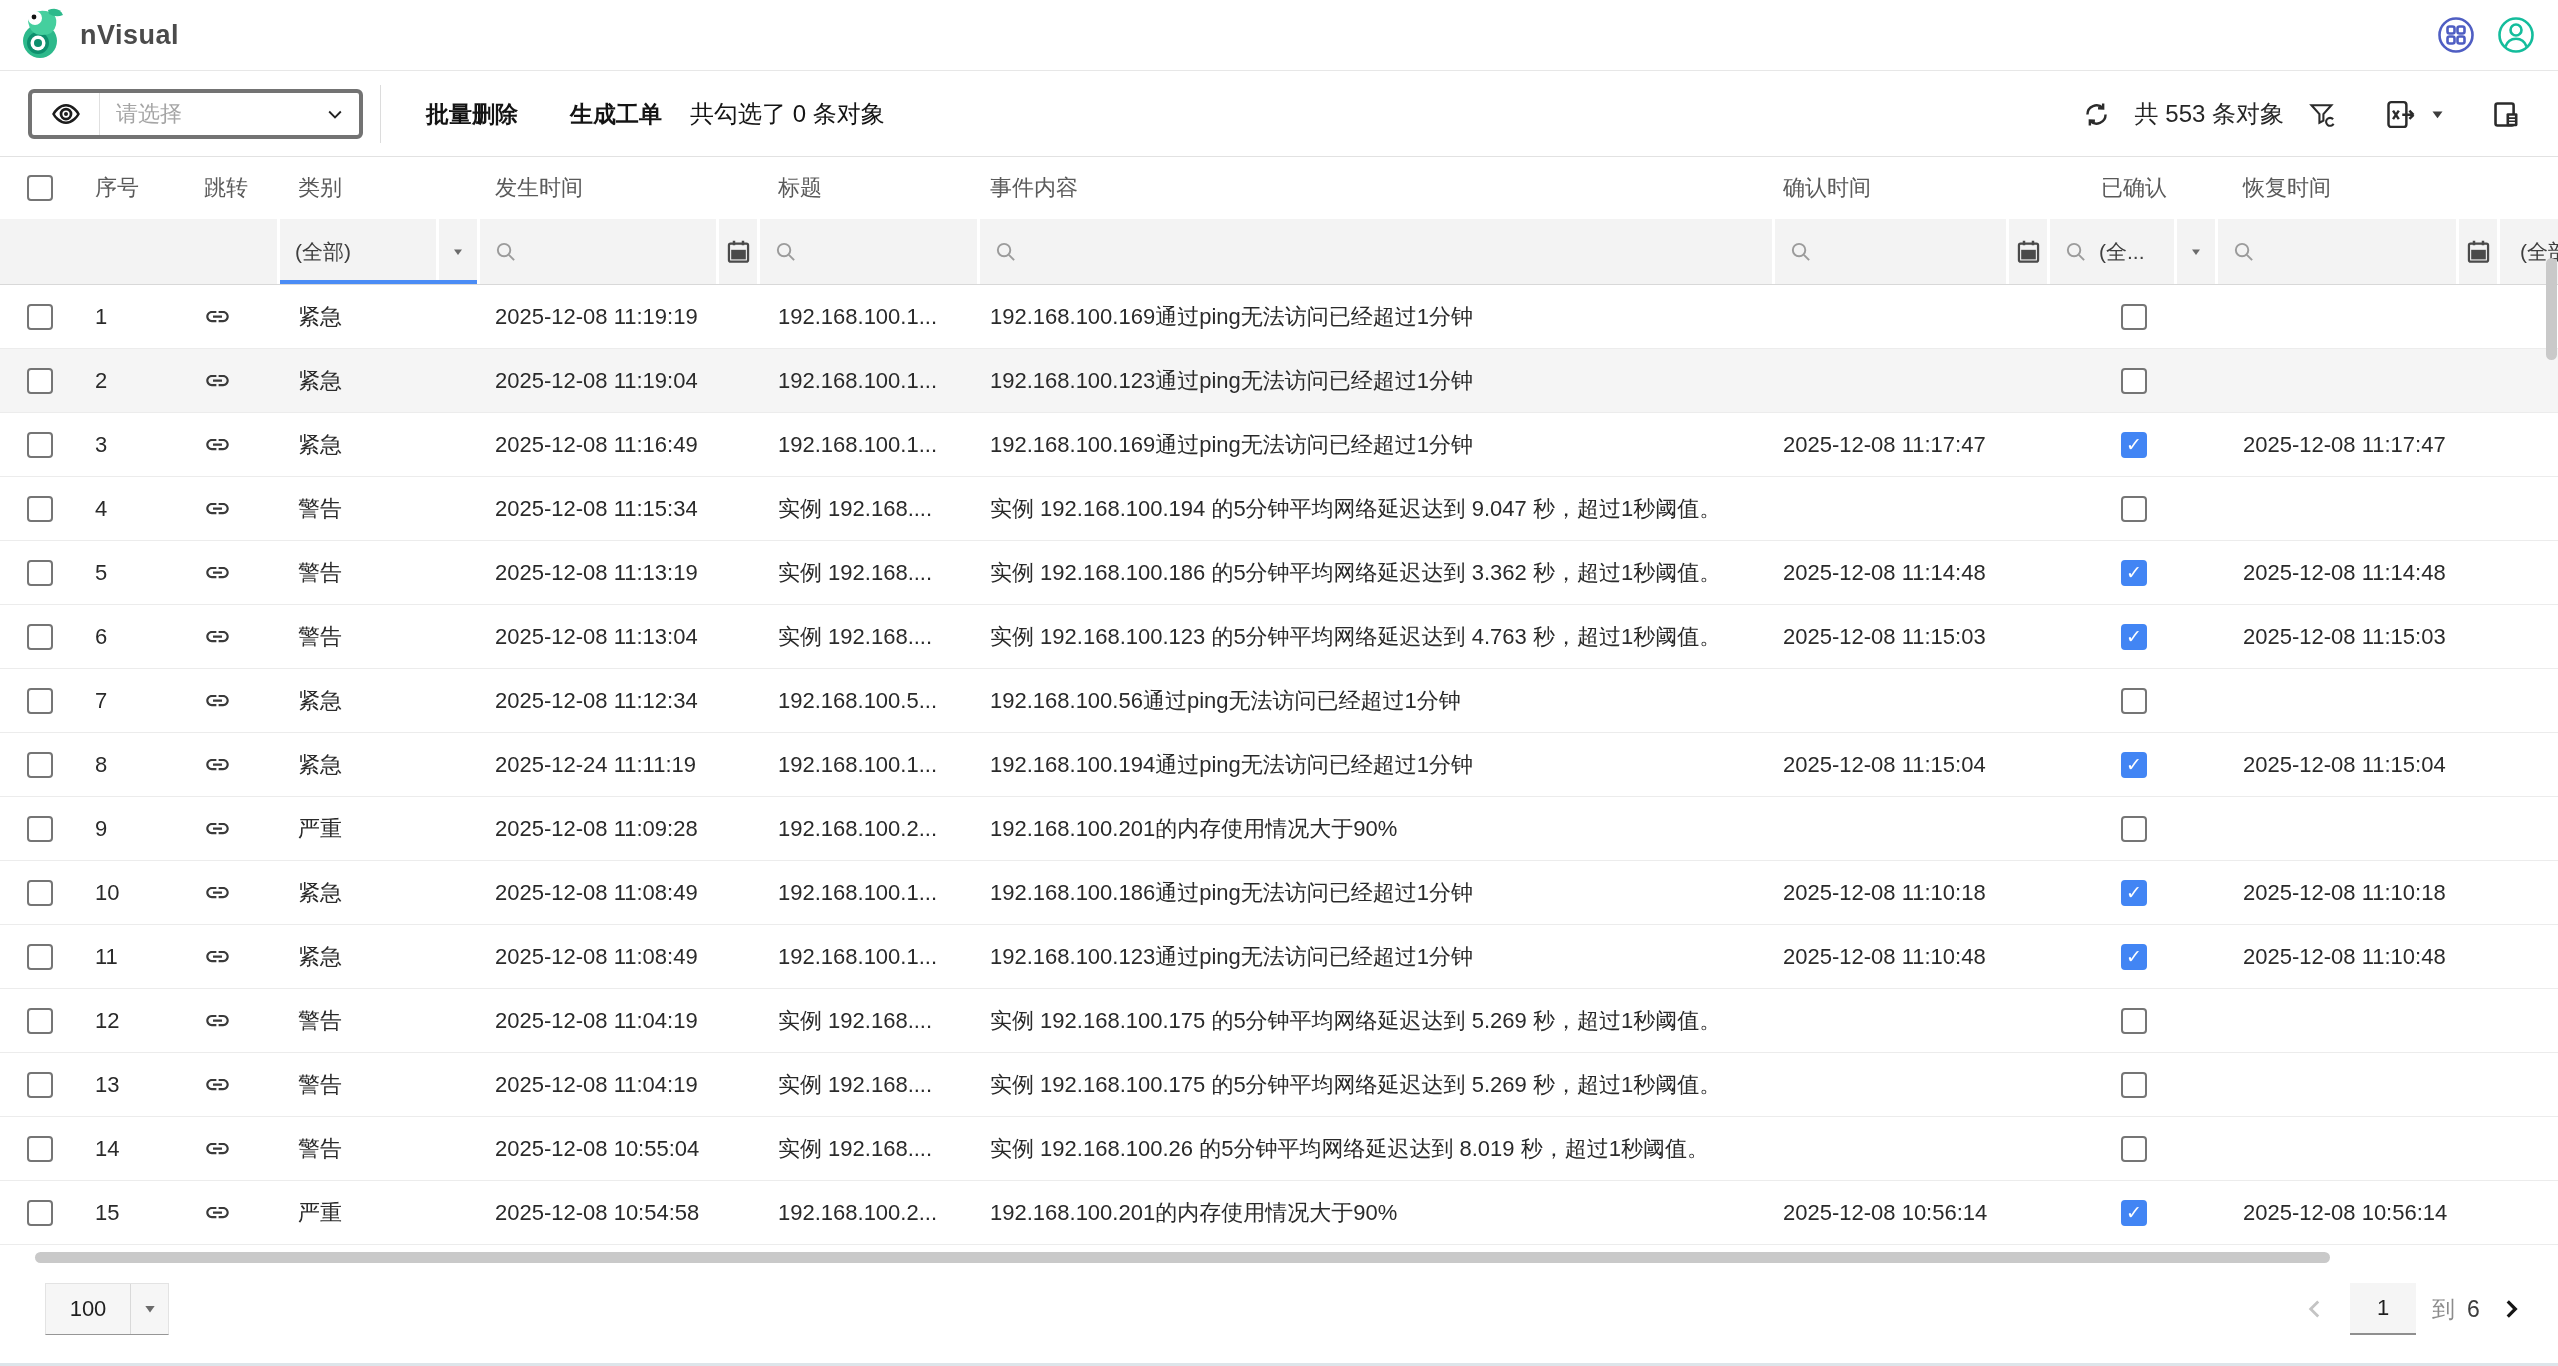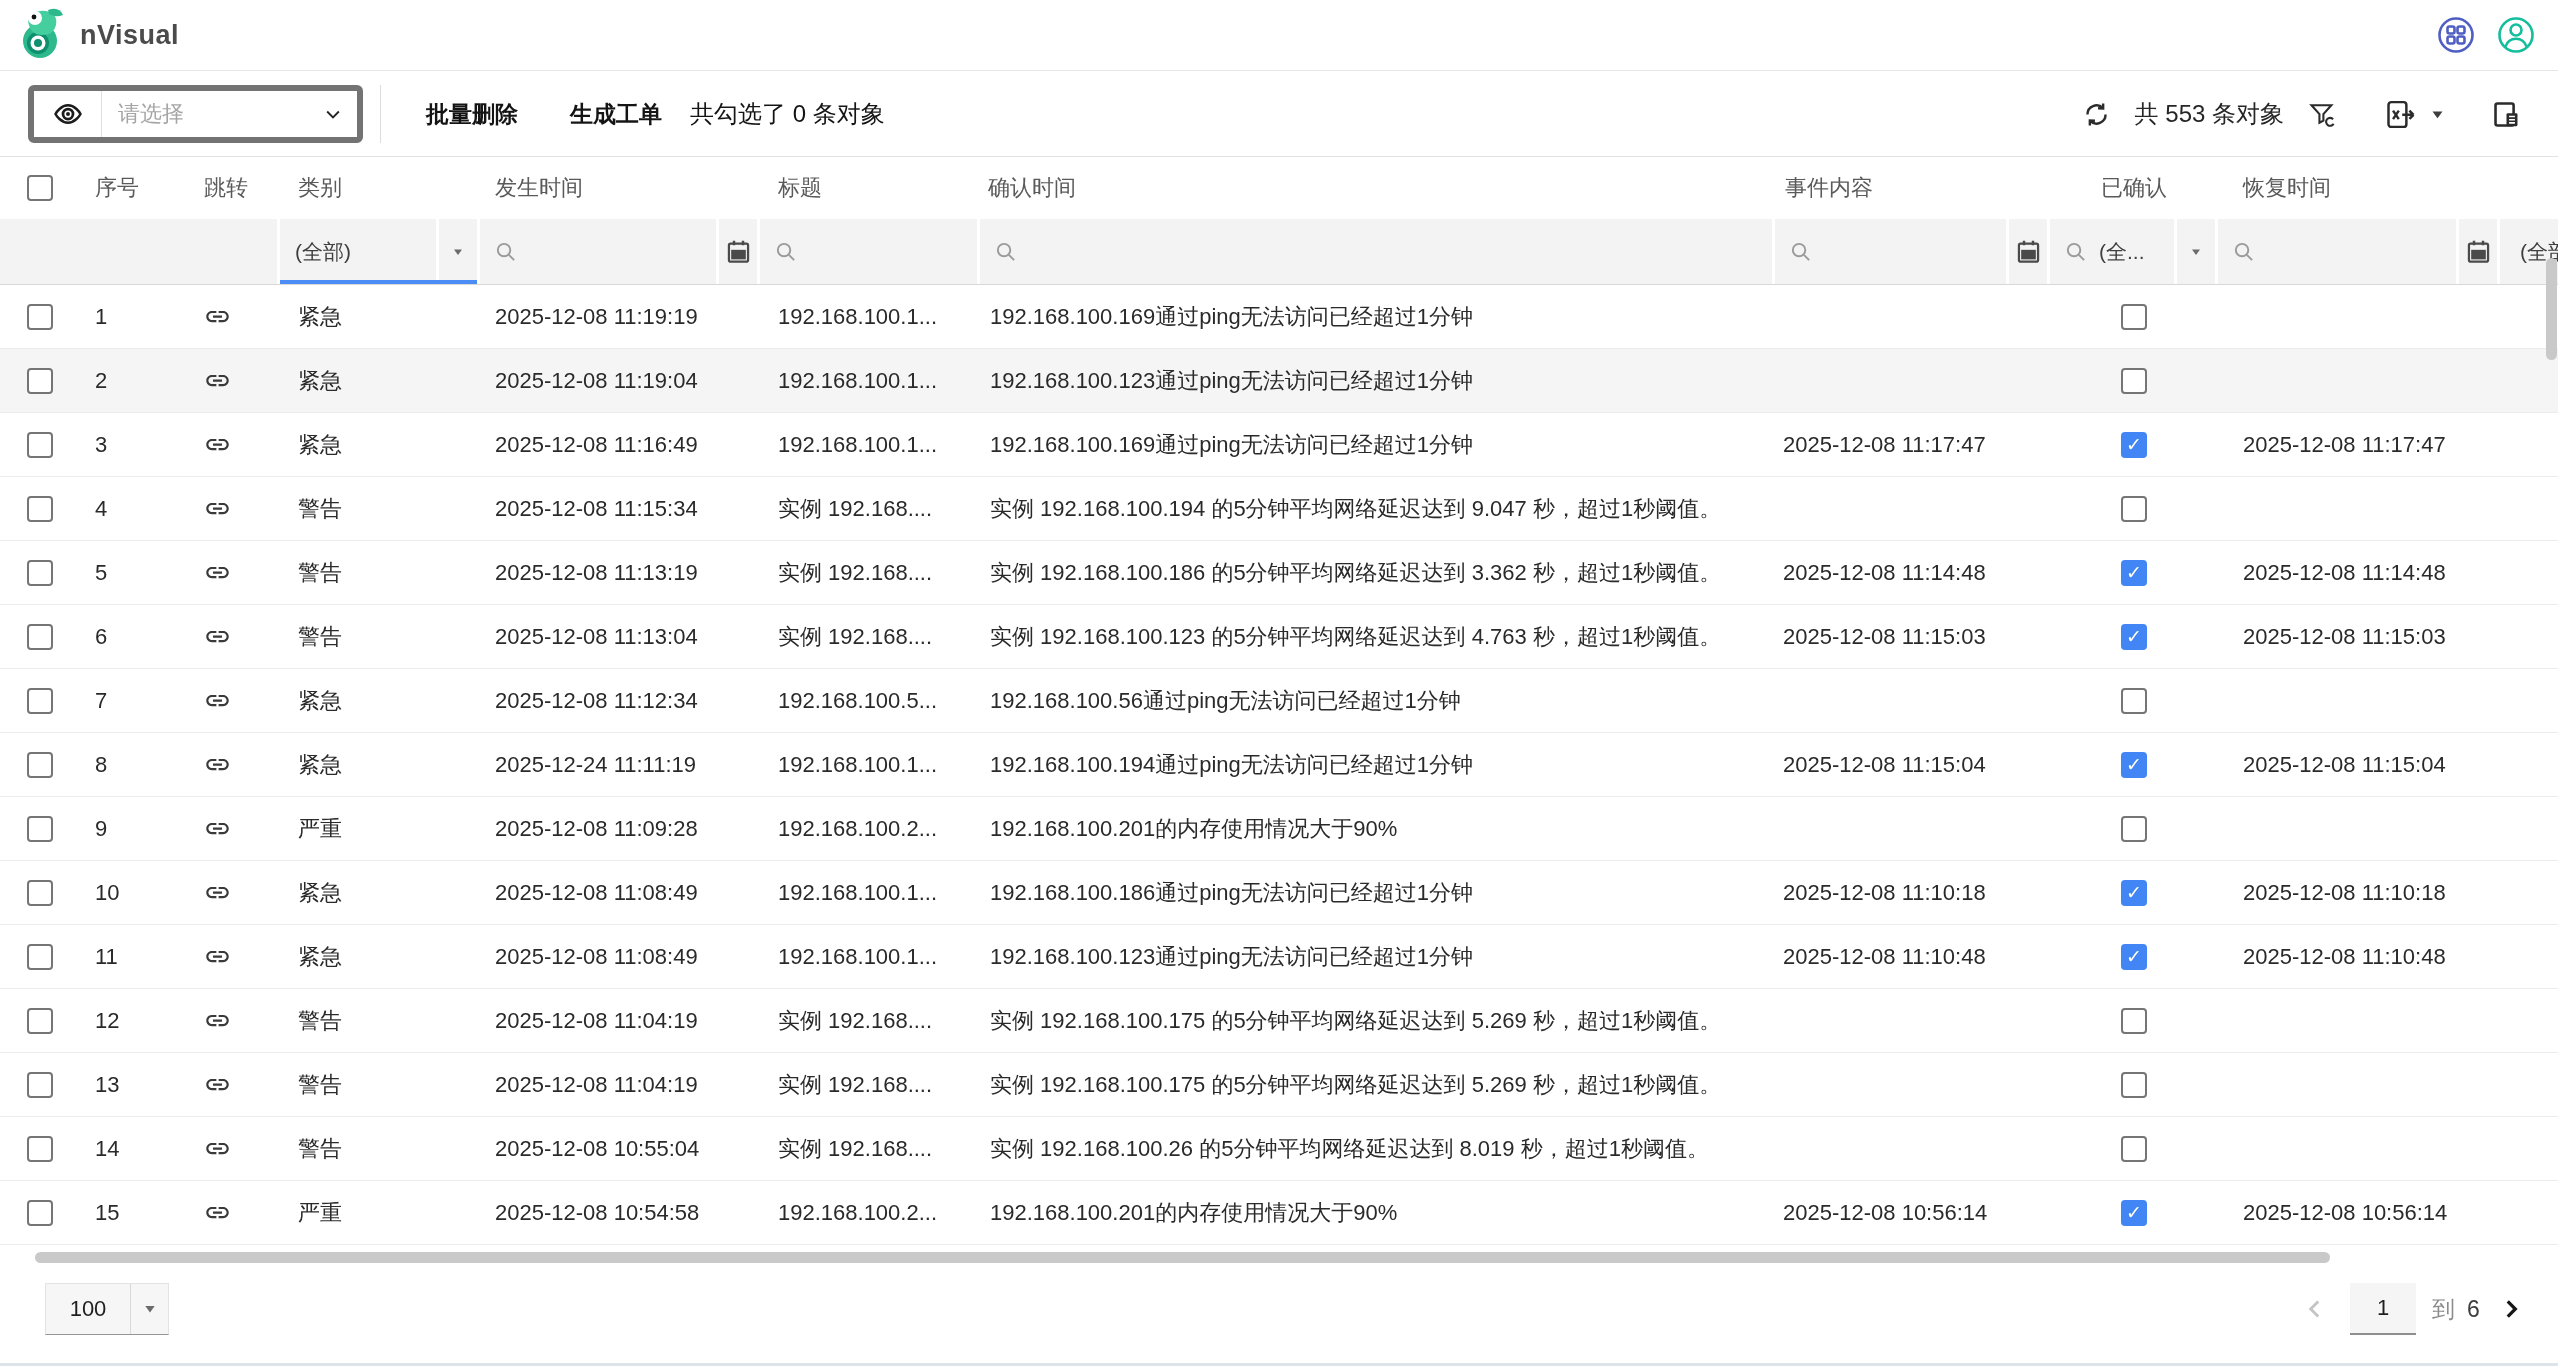--- a/index.html
+++ b/index.html
@@ -10,21 +10,21 @@
   
   .topnav { position:absolute; top:0; left:0; width:100%; height:71px;
     border-bottom:1px solid #e7e7e7; display:flex; align-items:center; background:#fff; z-index:5;}
   .logo { margin-left:18px; }
   .brand { margin-left:12px; font-size:27px; font-weight:700; color:#4b4b4b; letter-spacing:.5px; }
   .nav-icons { position:absolute; right:22px; top:15px; display:flex; gap:20px; align-items:center; }
 
   
   .toolbar { position:absolute; top:72px; left:0; width:100%; height:85px;
     border-bottom:1px solid #e2e2e2; display:flex; align-items:center; background:#fff; z-index:4;}
-  .select-box { margin-left:28px; width:335px; height:58px; border:6px solid #737373;
+  .select-box { margin-left:28px; width:335px; height:50px; border:4px solid #737373;
     border-radius:6px; display:flex; align-items:center; background:#fff; cursor:pointer;}
   .eye-wrap { width:68px; height:100%; display:flex; align-items:center; justify-content:center;
     border-right:1px solid #e0e0e0; }
   .select-ph { margin-left:16px; color:#a5a5a5; font-size:22px; flex:1; }
   .select-caret { margin-right:14px; display:flex; }
   .vdivider { width:1px; height:58px; background:#dcdcdc; margin-left:17px; }
   .tbtn { font-size:23px; font-weight:700; color:#141414; cursor:pointer; }
   .tbtn.b1 { margin-left:45px; }
   .tbtn.b2 { margin-left:52px; }
   .sel-summary { font-size:24px; font-weight:400; color:#141414; margin-left:28px; }
@@ -194,22 +194,22 @@
 
     <div class="cols thead">
       <div class="cell c0">
           <span class="cb"></span>
         </div>
       <div class="cell c1">序号</div>
       <div class="cell c2">跳转</div>
       <div class="cell c3">类别</div>
       <div class="cell c4">发生时间</div>
       <div class="cell c5">标题</div>
+      <div class="cell c6">事件内容</div>
       <div class="cell c7">确认时间</div>
-      <div class="cell c6">事件内容</div>
       <div class="cell c8">已确认</div>
       <div class="cell c9">恢复时间</div>
       <div class="cell c10"></div>
     </div>
 
     <div class="cols tfilter">
       <div class="fgray"></div>
       <div class="fcell factive">
         <div class="fmain">
           <span class="ftext" style="margin-left:15px;">(全部)</span>

